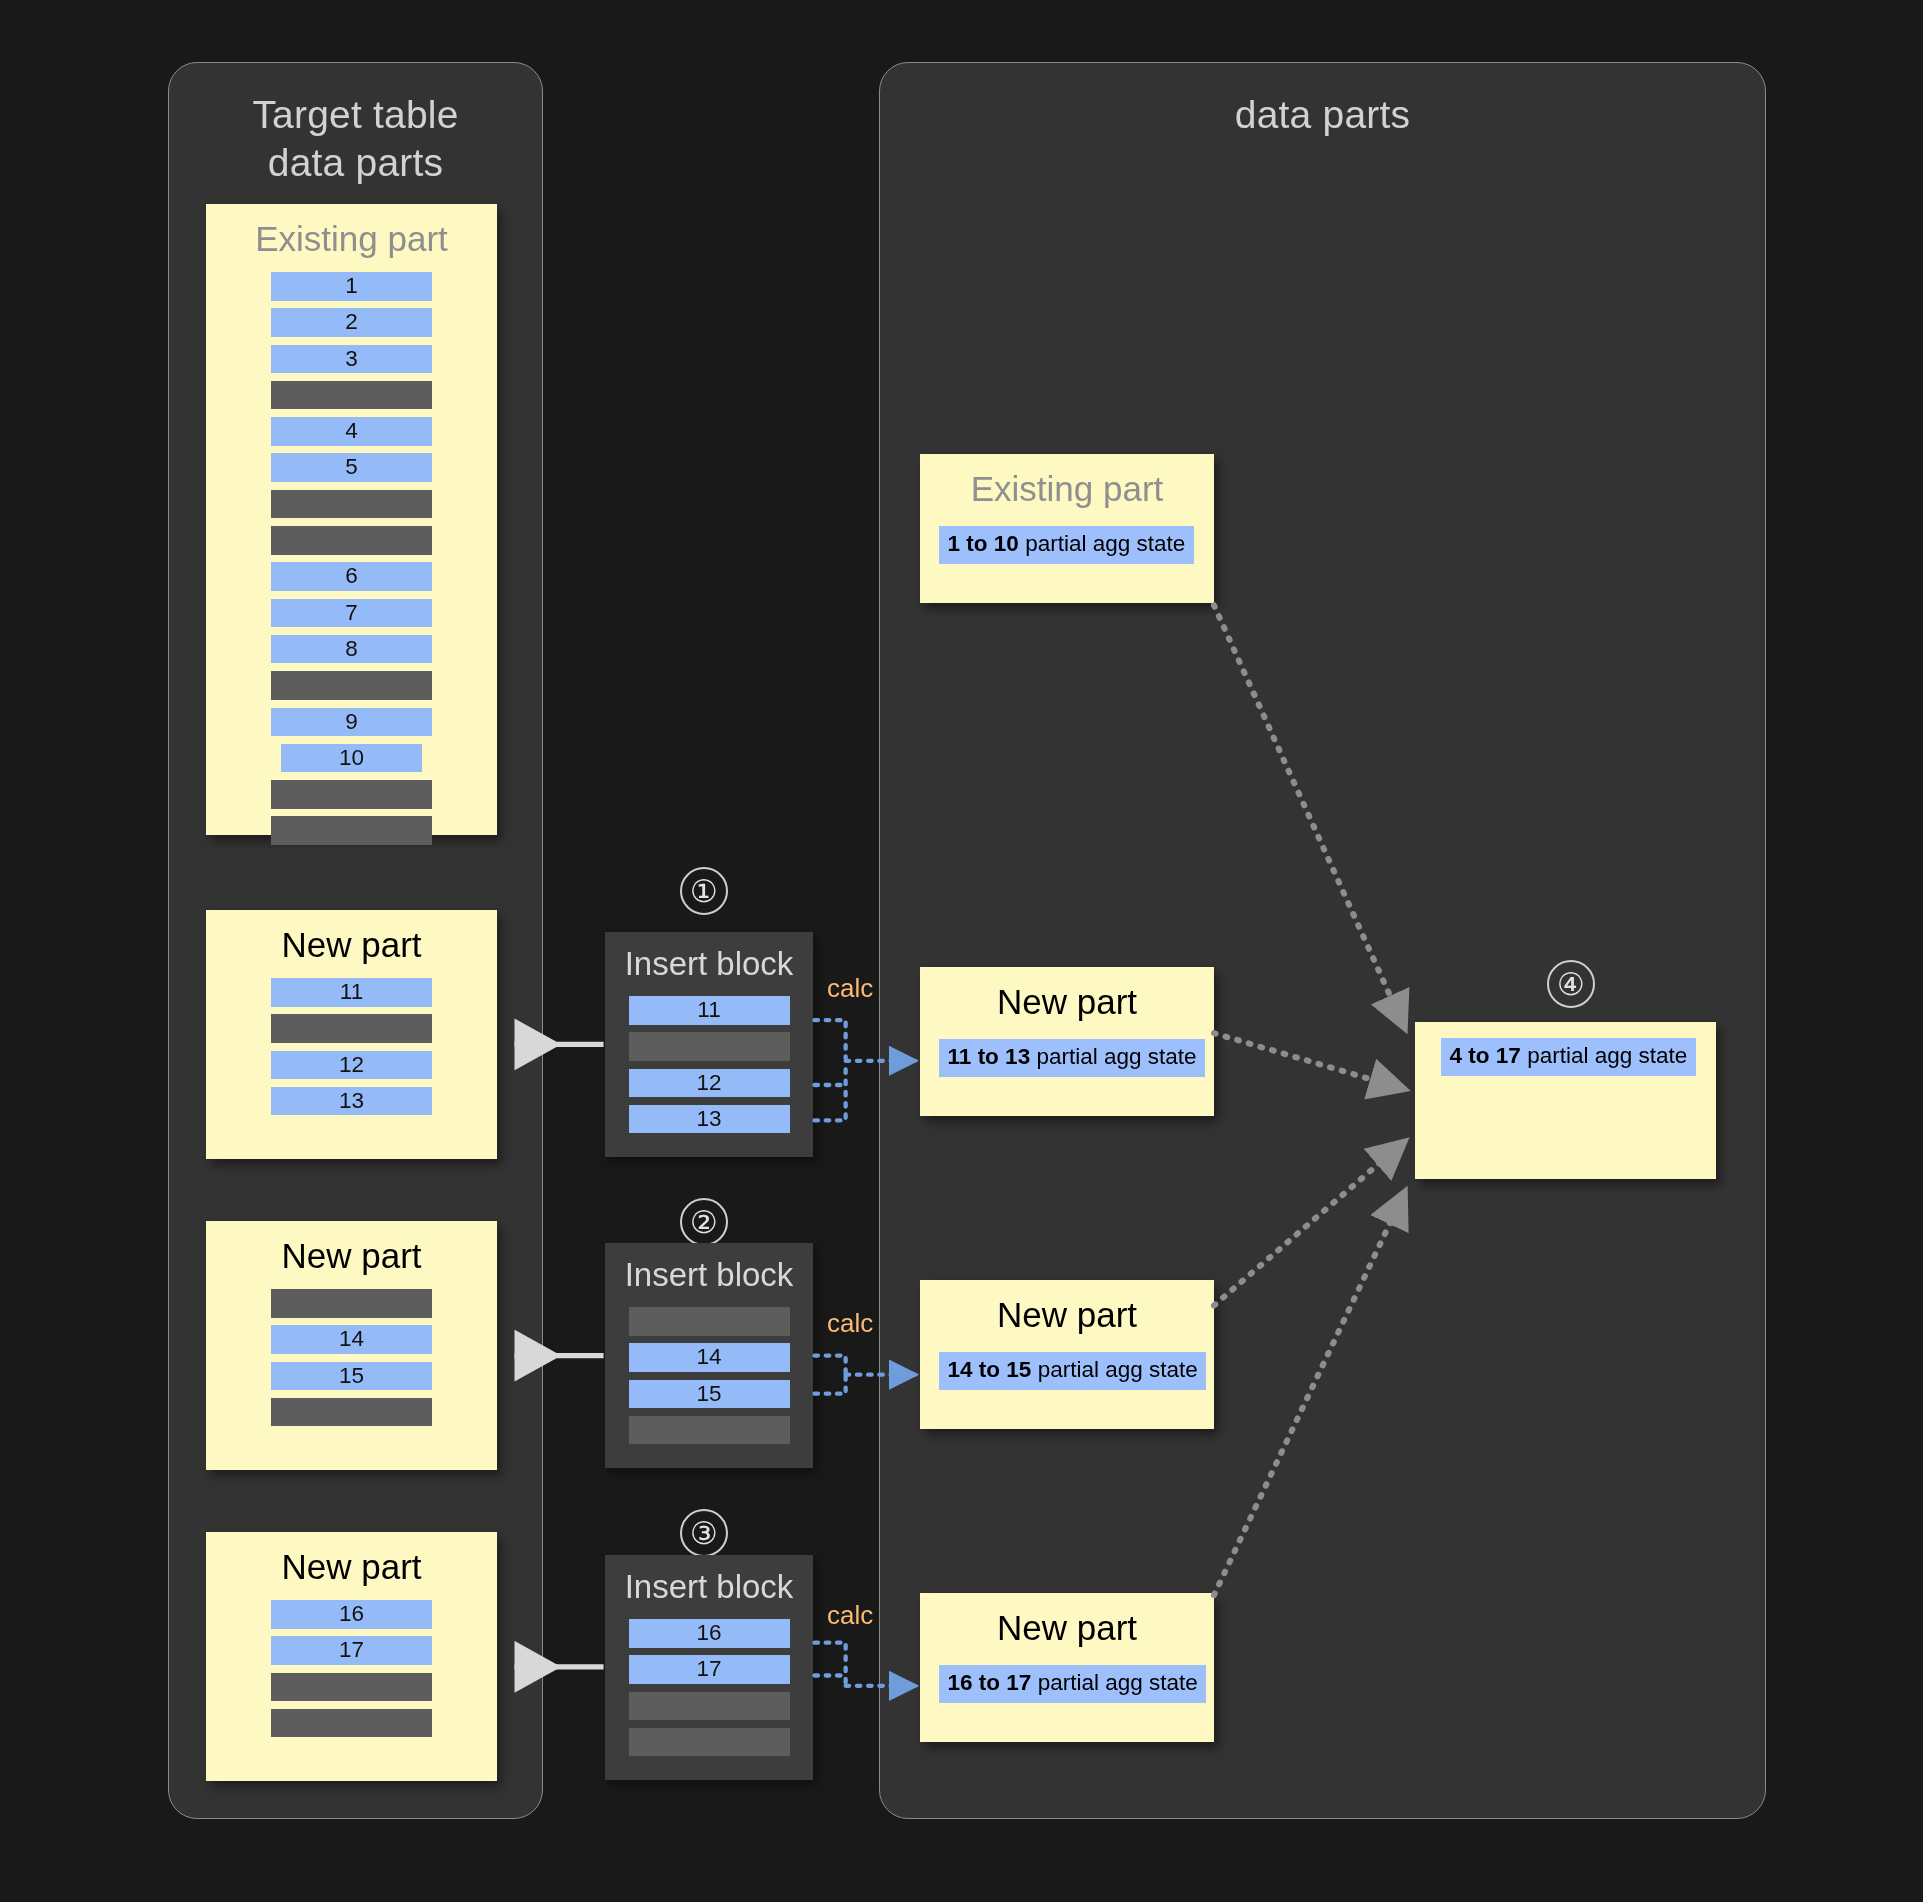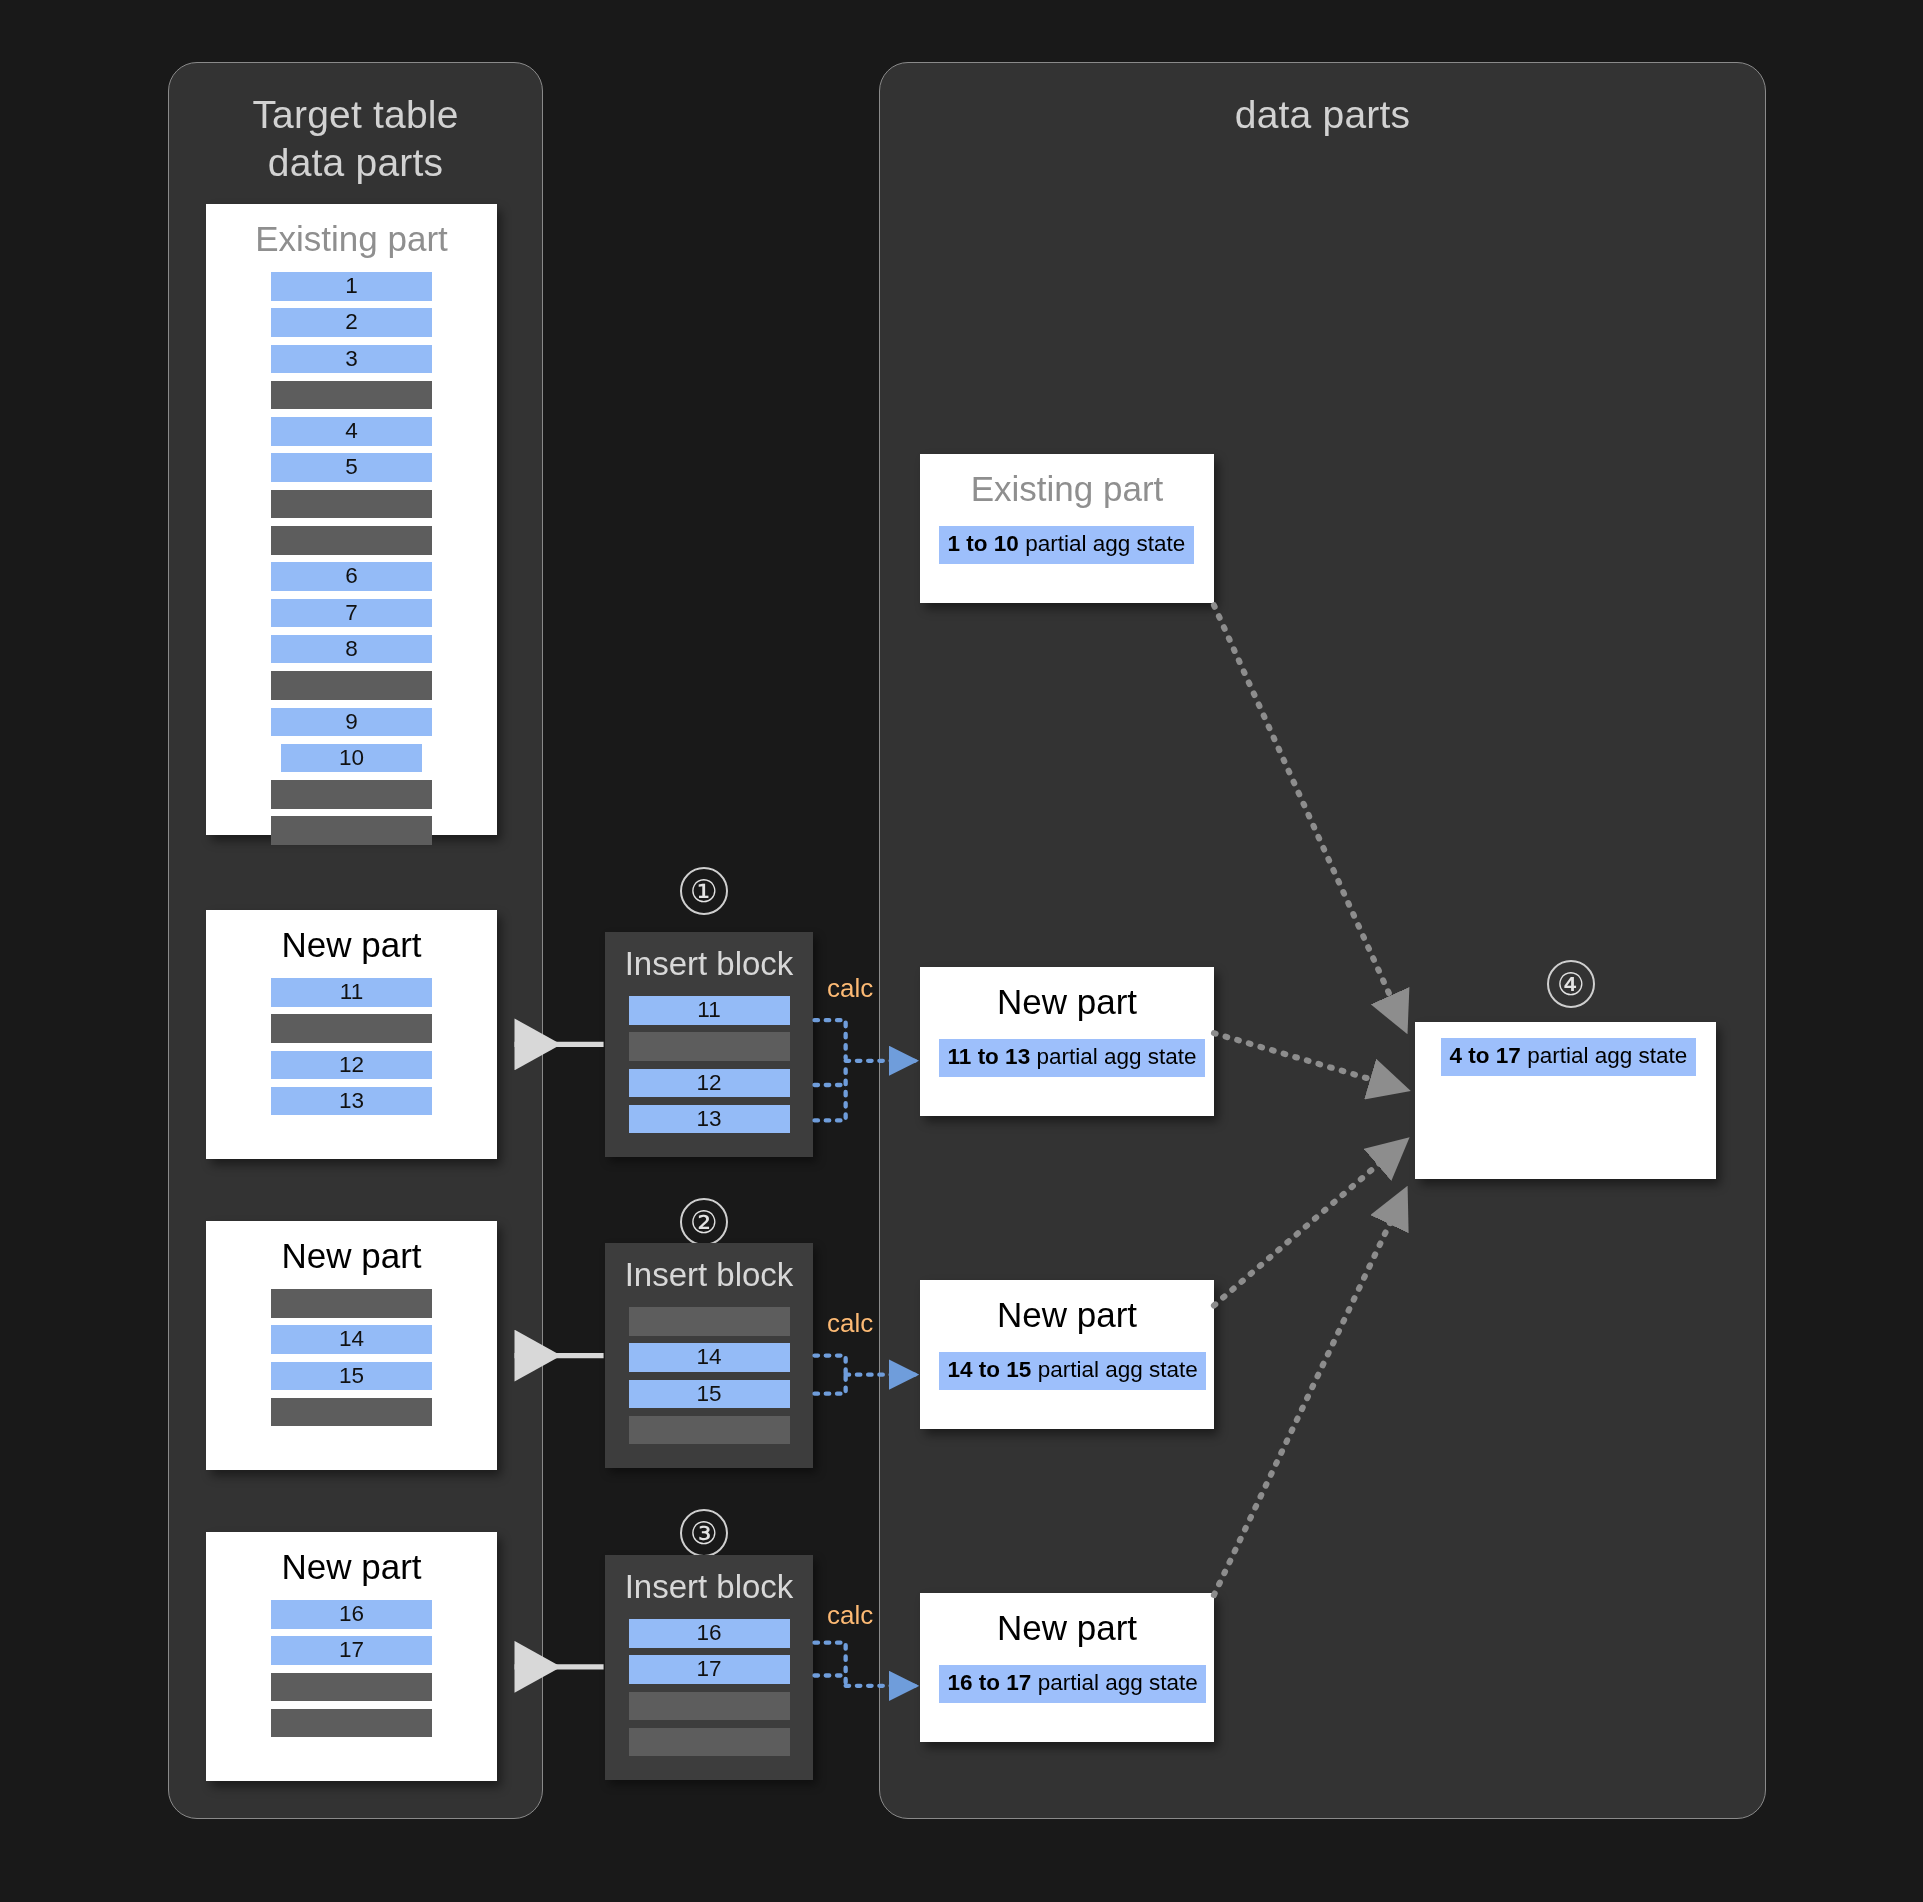--- a/index.html
+++ b/index.html
@@ -14,21 +14,21 @@
   }
   #source-panel{left:168px;top:62px;width:375px;height:1757px;}
   #target-panel{left:879px;top:62px;width:887px;height:1757px;}
   .panel-title{
     position:absolute;left:0;right:0;top:28px;text-align:center;
     color:#d2d2d2;font-size:39px;line-height:48px;font-weight:400;
     letter-spacing:0.2px;
   }
   
   .ypart{
-    position:absolute;background:#ffffff;box-sizing:border-box;
+    position:absolute;background:#fef9c3;box-sizing:border-box;
     box-shadow:5.2px 6px 9.5px rgba(0,0,0,.45);
   }
   .ypart-title{
     text-align:center;font-size:35px;line-height:42px;color:#000;
     font-weight:400;padding-top:14px;
   }
   .ypart-title.muted{color:#8f8f8f;}
   .rows{margin-top:12px;}
   .row{
     height:28.5px;margin:0 auto 7.8px auto;box-sizing:border-box;

